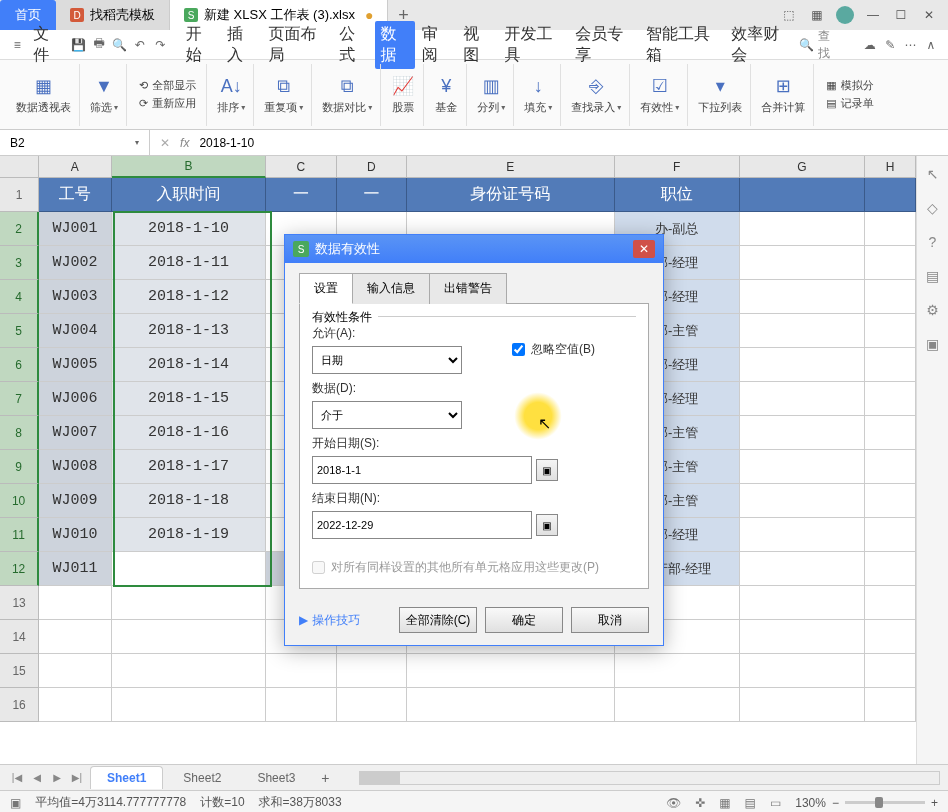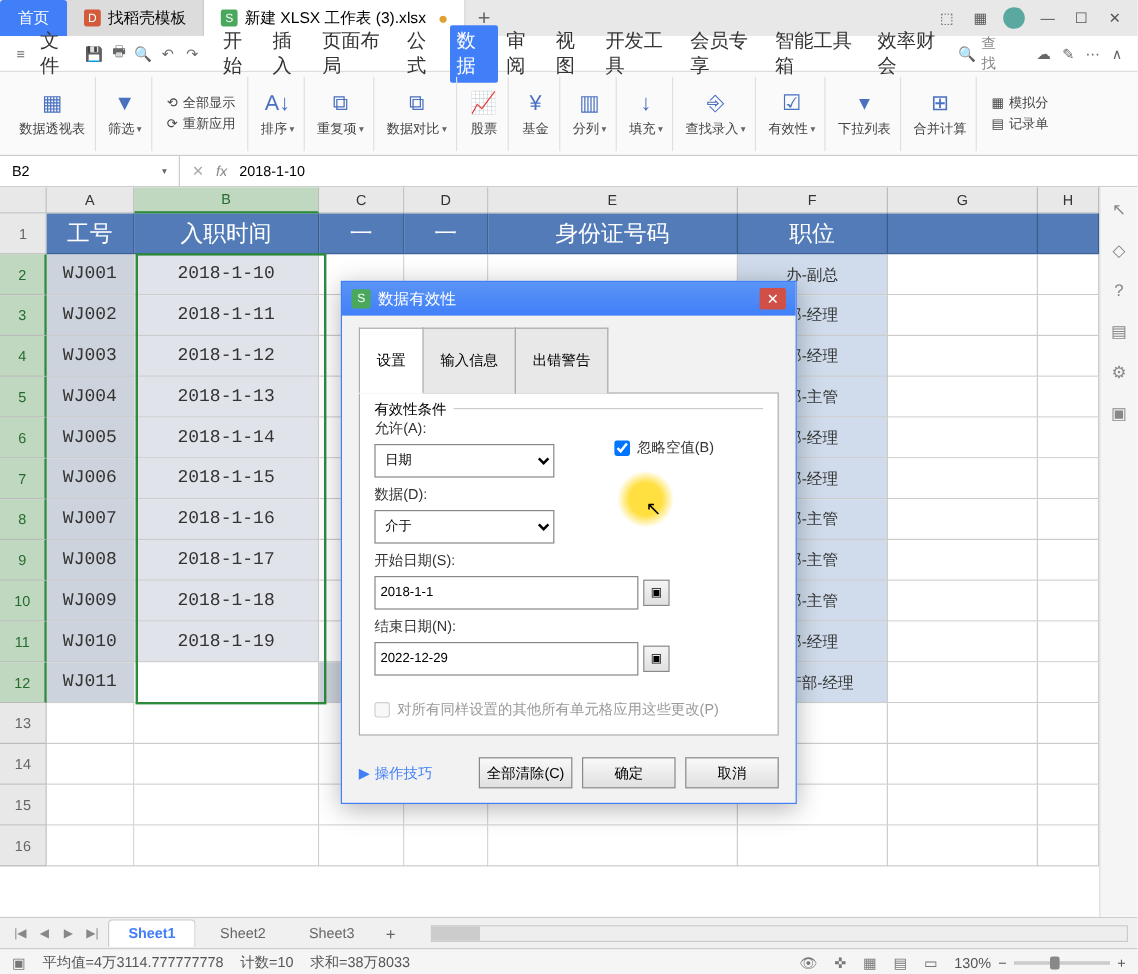--- a/index.html
+++ b/index.html
@@ -47,40 +47,40 @@
 .grid-main { flex: 1; overflow: hidden; position: relative; }
 .col-headers { display: flex; height: 22px; background: #e8e8e8; }
 .corner { width: 40px; border-right: 1px solid #bbb; border-bottom: 1px solid #bbb; background: #e8e8e8; }
 .col-h { border-right: 1px solid #bbb; border-bottom: 1px solid #bbb; display: flex; align-items: center; justify-content: center; font-size: 12px; color: #333; background: #e8e8e8; }
 .col-h.sel { background: #c0d8c0; color: #266b2e; border-bottom: 2px solid #2e8b3e; }
 .rows { }
 .row { display: flex; height: 34px; }
 .row-h { width: 40px; border-right: 1px solid #bbb; border-bottom: 1px solid #bbb; display: flex; align-items: center; justify-content: center; font-size: 12px; color: #666; background: #e8e8e8; }
 .row-h.sel { background: #c0d8c0; color: #266b2e; border-right: 2px solid #2e8b3e; }
 .cell { border-right: 1px solid #ccc; border-bottom: 1px solid #ccc; display: flex; align-items: center; justify-content: center; font-size: 15px; color: #333; background: #fff; overflow: hidden; white-space: nowrap; }
-.cell.header { background: #527bb8; color: #fff; font-size: 19px; border-color: #3a5a8a; }
+.cell.header { background: #527bb8; color: #fff; font-size: 16px; border-color: #3a5a8a; }
 .cell.data { background: #e0e4ea; font-family: "Courier New", monospace; }
 .cell.data2 { background: #cdd3dc; font-family: "Courier New", monospace; }
 .cell.dept { background: #d0dcec; font-size: 13px; }
 .selection-border { position: absolute; border: 2px solid #2e8b3e; pointer-events: none; }
 
 
 .w-A { width: 74px; } .w-B { width: 158px; } .w-C { width: 72px; } .w-D { width: 72px; }
 .w-E { width: 212px; } .w-F { width: 128px; } .w-G { width: 128px; } .w-H { width: 52px; }
 
 
 .right-sidebar { width: 32px; background: #f5f5f5; border-left: 1px solid #ddd; display: flex; flex-direction: column; align-items: center; padding-top: 8px; gap: 14px; }
 .side-icon { width: 20px; height: 20px; color: #888; display: flex; align-items: center; justify-content: center; font-size: 14px; }
 
 
 .dialog { position: absolute; left: 284px; top: 234px; width: 380px; background: #f2f2f2; border: 1px solid #417FF9; box-shadow: 0 4px 20px rgba(0,0,0,0.3); z-index: 100; }
 .dialog-title { height: 28px; background: linear-gradient(#5a94f5, #417FF9); color: white; display: flex; align-items: center; padding: 0 8px; font-size: 13px; gap: 6px; justify-content: space-between; }
 .dlg-close { width: 22px; height: 18px; background: #d05048; color: white; display: flex; align-items: center; justify-content: center; border-radius: 2px; cursor: pointer; font-size: 12px; }
 .dialog-tabs { display: flex; padding: 10px 14px 0; gap: 0; }
-.dlg-tab { padding: 18px 14px; border: 1px solid #aaa; background: #e8e8e8; font-size: 12px; cursor: pointer; border-bottom: none; margin-right: -1px; }
+.dlg-tab { padding: 6px 14px; border: 1px solid #aaa; background: #e8e8e8; font-size: 12px; cursor: pointer; border-bottom: none; margin-right: -1px; }
 .dlg-tab.active { background: #fff; border-bottom: 1px solid #fff; z-index: 2; position: relative; }
 .dialog-body { background: #fff; margin: 0 14px 10px; border: 1px solid #aaa; padding: 12px; margin-top: -1px; }
 .fieldset { border-top: 1px solid #ccc; padding-top: 8px; position: relative; }
 .fieldset-label { position: absolute; top: -8px; left: 0; background: #fff; padding-right: 6px; font-size: 12px; }
 .form-row { margin-bottom: 6px; }
 .form-label { font-size: 12px; color: #333; margin-bottom: 4px; display: block; }
 .form-select, .form-input { width: 150px; height: 28px; border: 1px solid #888; font-size: 11px; padding: 0 4px; background: #fff; }
 .form-input-wrap { display: flex; align-items: center; gap: 4px; }
 .form-input-wrap .form-input { width: 220px; }
 .range-btn { width: 22px; height: 22px; border: 1px solid #888; background: linear-gradient(#f5f5f5,#e0e0e0); display: flex; align-items: center; justify-content: center; font-size: 10px; }

